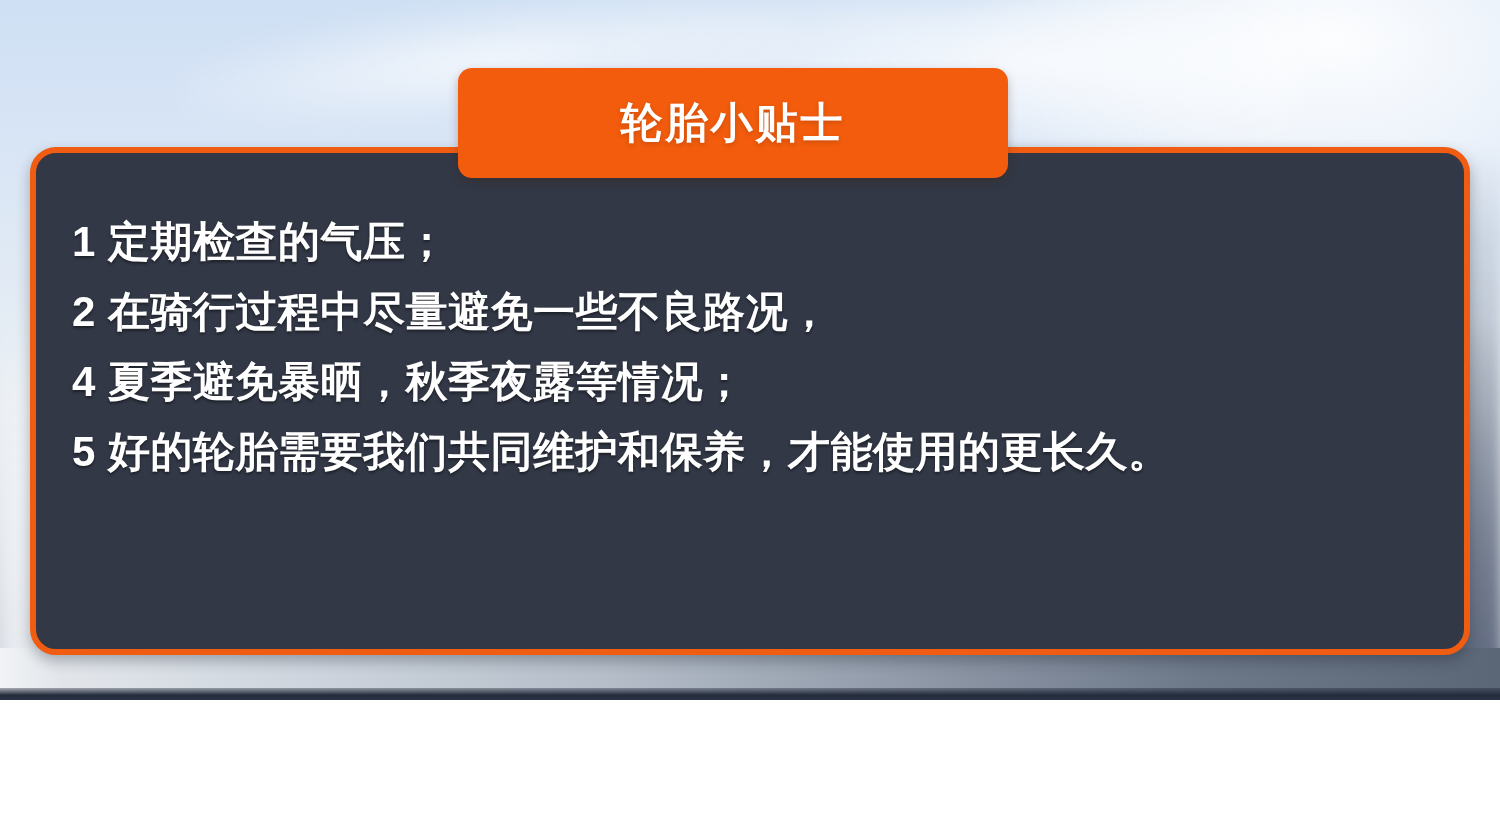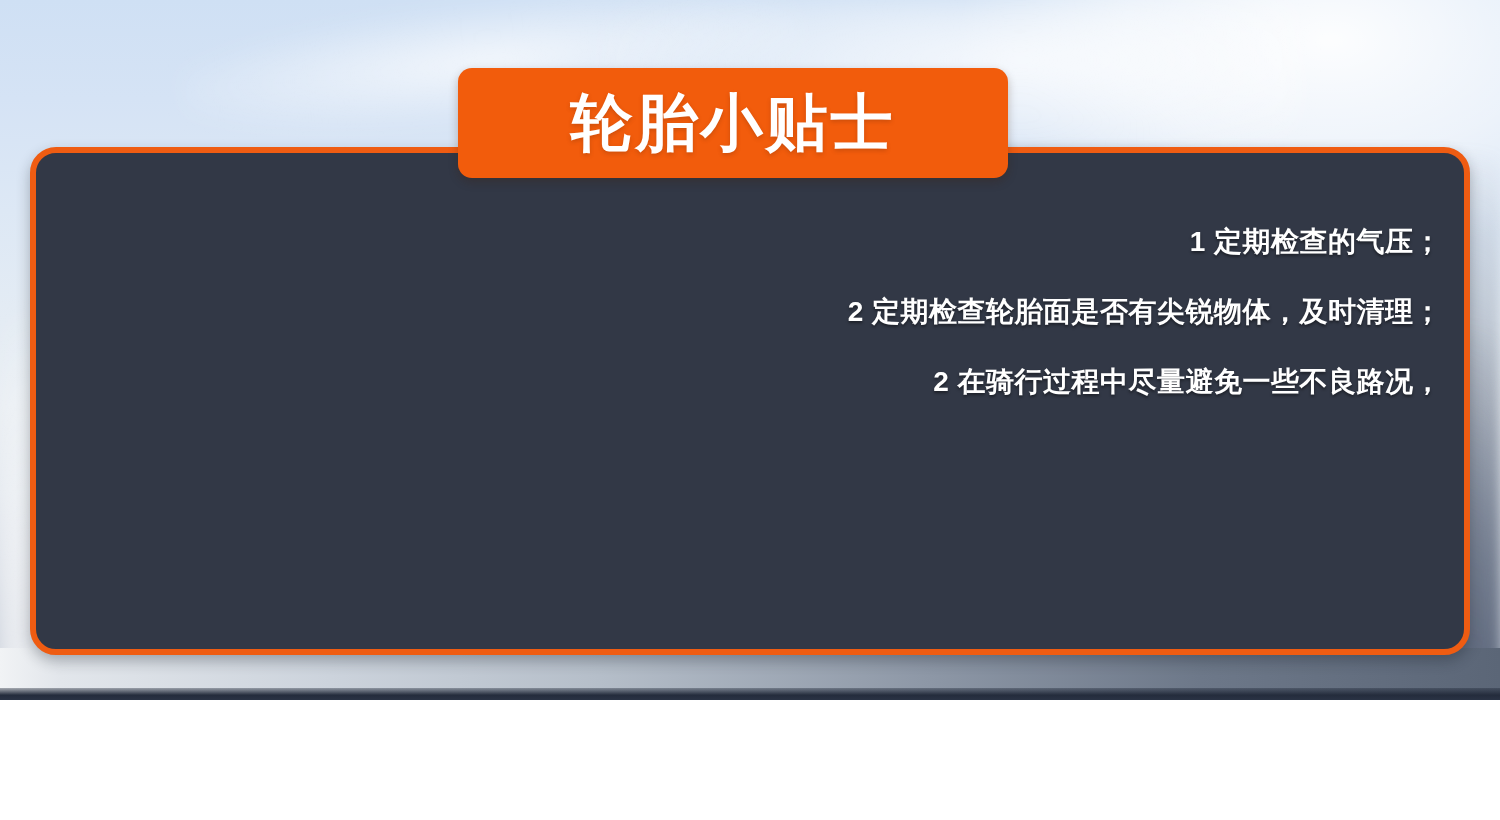--- a/index.html
+++ b/index.html
@@ -146,27 +146,26 @@
     position: absolute;
     left: 36px;
     top: 54px;
     right: 22px;
     margin: 0;
     padding: 0;
     list-style: none;
   }
   .tip-line {
     color: #ffffff;
-    font-size: 28px;
+    font-size: 42px;
     font-weight: 700;
     line-height: 70px;
     letter-spacing: 0.5px;
     white-space: nowrap;
     text-shadow: 0 2px 3px rgba(0,0,0,0.45);
-    text-align: right;
   }
   .tip-line.continued {
     margin-left: -3px;
   }
 
   
   .title-banner {
     position: absolute;
     left: 458px;
     top: 68px;
@@ -175,21 +174,21 @@
     background: #f25c0c;
     border-radius: 14px;
     box-shadow: 0 4px 10px rgba(60,30,10,0.28);
     display: flex;
     align-items: center;
     justify-content: center;
     z-index: 5;
   }
   .title-text {
     color: #ffffff;
-    font-size: 62px;
+    font-size: 42px;
     font-weight: 700;
     letter-spacing: 3px;
     line-height: 1;
     text-shadow: 0 2px 4px rgba(120,45,10,0.30);
     white-space: nowrap;
   }
 </style>
 </head>
 <body>
 
@@ -204,22 +203,23 @@
     <div class="haze-left"></div>
     <div class="ground-band"></div>
     <div class="ground-shadow"></div>
   </div>
 
   <div class="bottom-plate"></div>
 
   <div class="tips-card">
     <ul class="tips-list">
       <li class="tip-line">1 定期检查的气压；</li>
-      <li class="tip-line">2 定期检查轮胎面是否有尖锐物体，及时清理；</li>
       <li class="tip-line">2 在骑行过程中尽量避免一些不良路况，</li>
+      <li class="tip-line">4 夏季避免暴晒，秋季夜露等情况；</li>
+      <li class="tip-line">5 好的轮胎需要我们共同维护和保养，才能使用的更长久。</li>
     </ul>
   </div>
 
   <div class="title-banner">
     <span class="title-text">轮胎小贴士</span>
   </div>
 
 </div>
 
 </body></html>

